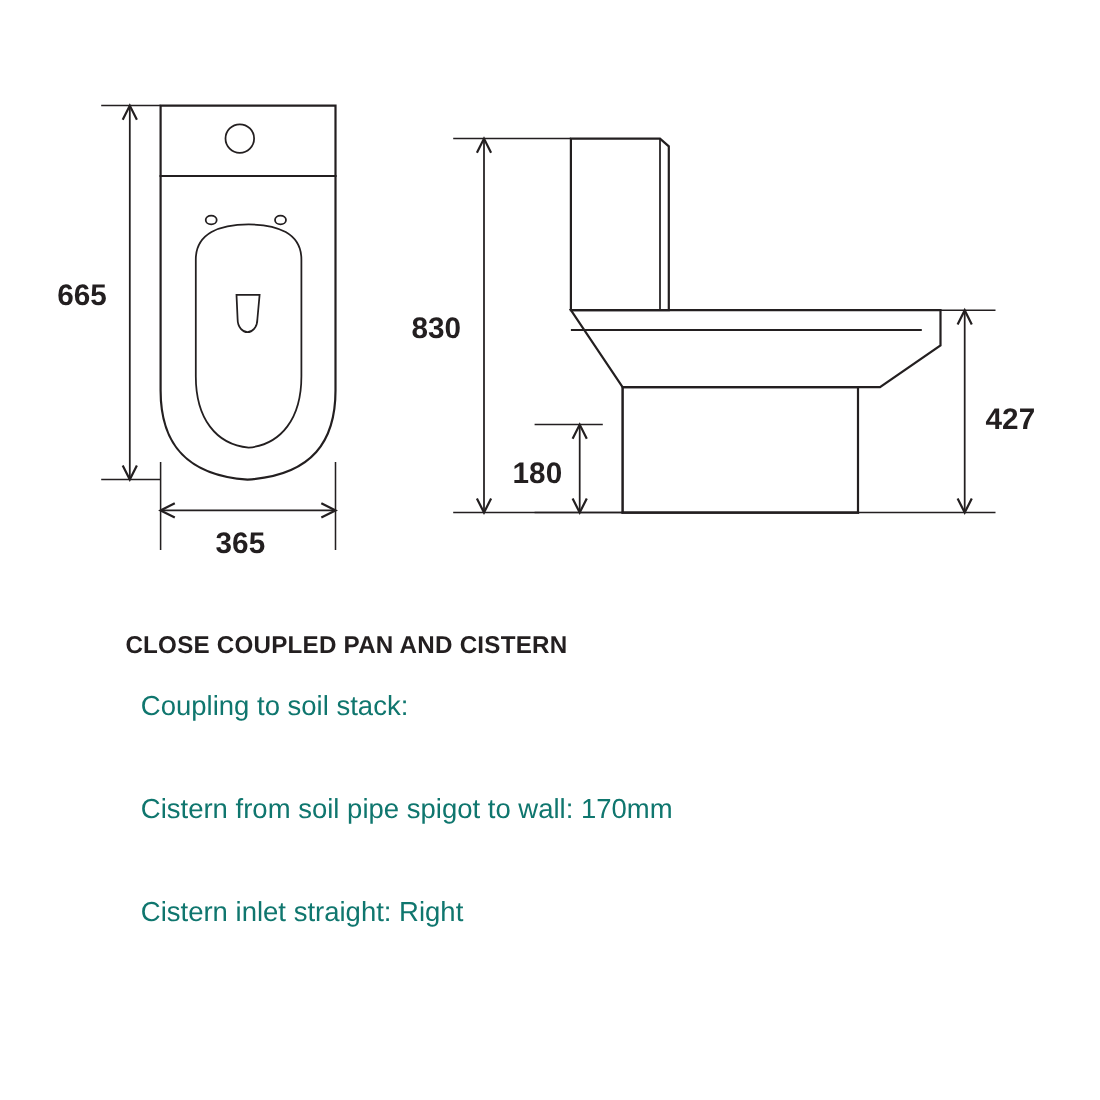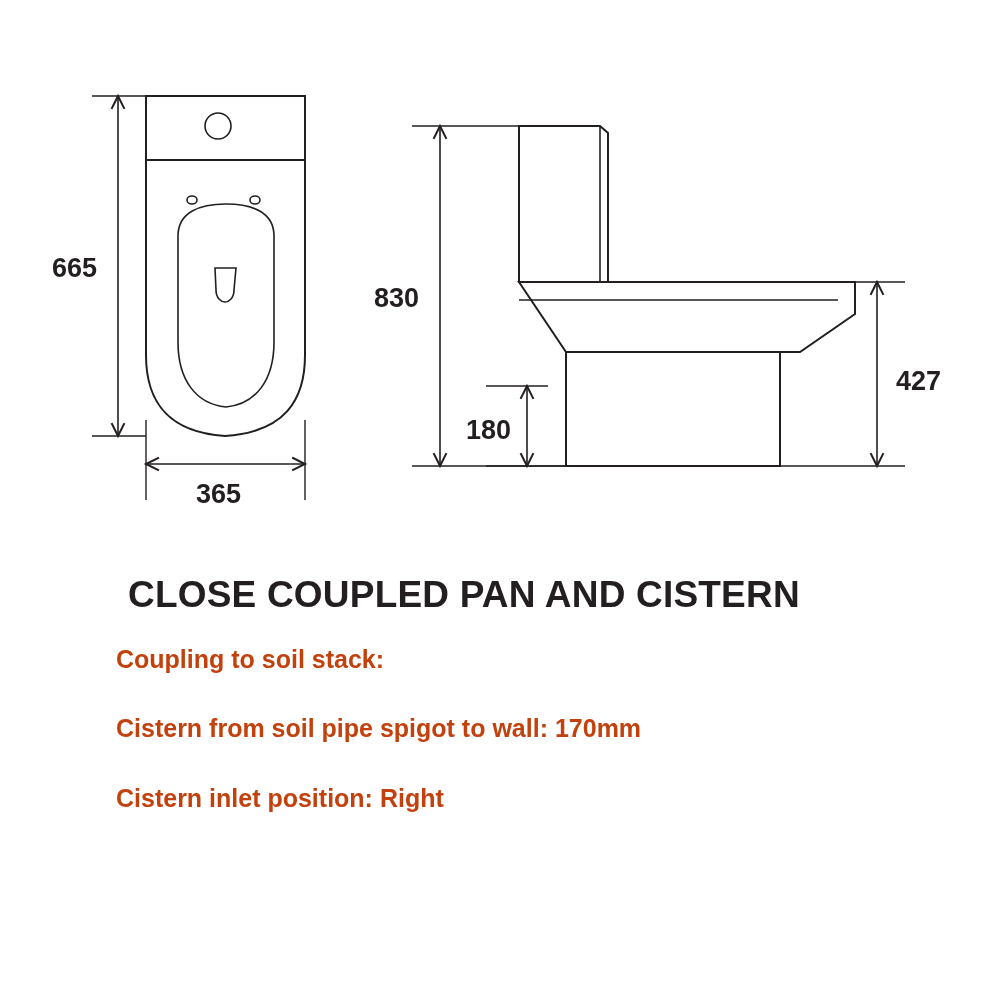--- a/index.html
+++ b/index.html
@@ -59,33 +59,33 @@
     font-weight: 700;
     fill: #231f20;
   }
   .text-block {
     position: absolute;
     left: 112px;
     top: 575px;
     width: 860px;
   }
   .title {
-    font-size: 37px;
+    font-size: 22px;
     font-weight: 700;
     letter-spacing: 0.2px;
     color: #231f20;
-    margin: 0 0 26px 16px;
+    margin: 0 0 26px 2px;
     line-height: 1.1;
   }
   .body-line {
     font-size: 25px;
-    color: #c2410c;
+    color: #0f766e;
     line-height: 1.42;
-    margin: 4px;
-    font-weight: 700;
+    margin: 16px;
+    font-weight: 400;
   }
   .para-gap {
     height: 26px;
   }
 </style>
 </head>
 <body>
 
 <div class="page">
 
@@ -177,16 +177,16 @@
 
     </svg>
   </div>
 
   <div class="text-block">
     <h1 class="title">CLOSE COUPLED PAN AND CISTERN</h1>
     <p class="body-line">Coupling to soil stack:</p>
     <div class="para-gap"></div>
     <p class="body-line">Cistern from soil pipe spigot to wall: 170mm</p>
     <div class="para-gap"></div>
-    <p class="body-line">Cistern inlet position: Right</p>
+    <p class="body-line">Cistern inlet straight: Right</p>
   </div>
 
 </div>
 
 </body></html>

